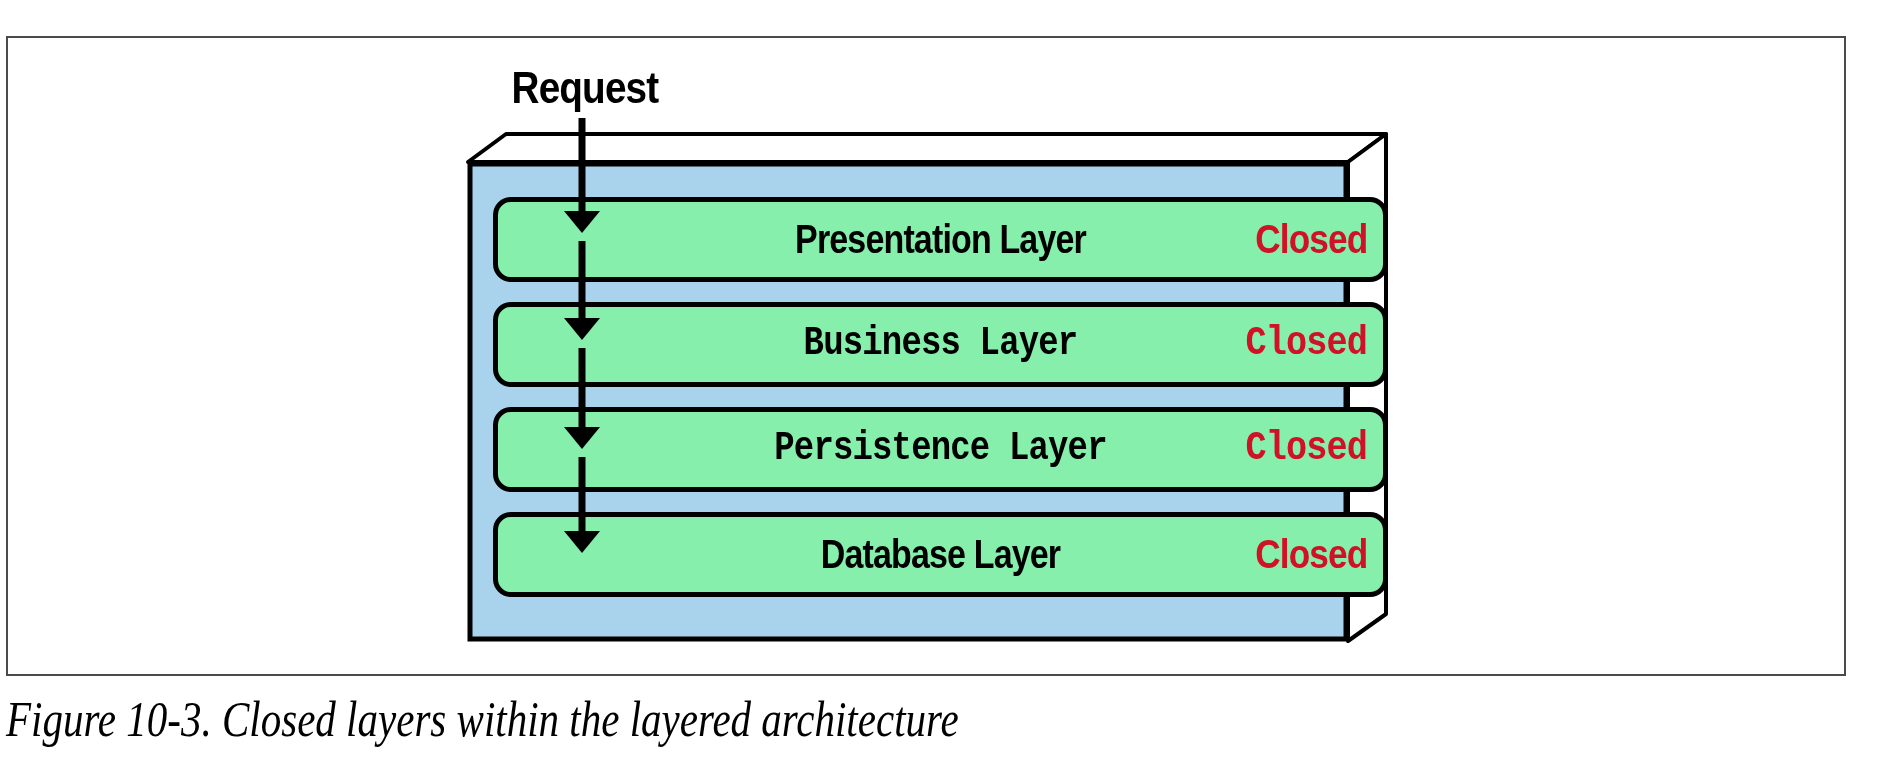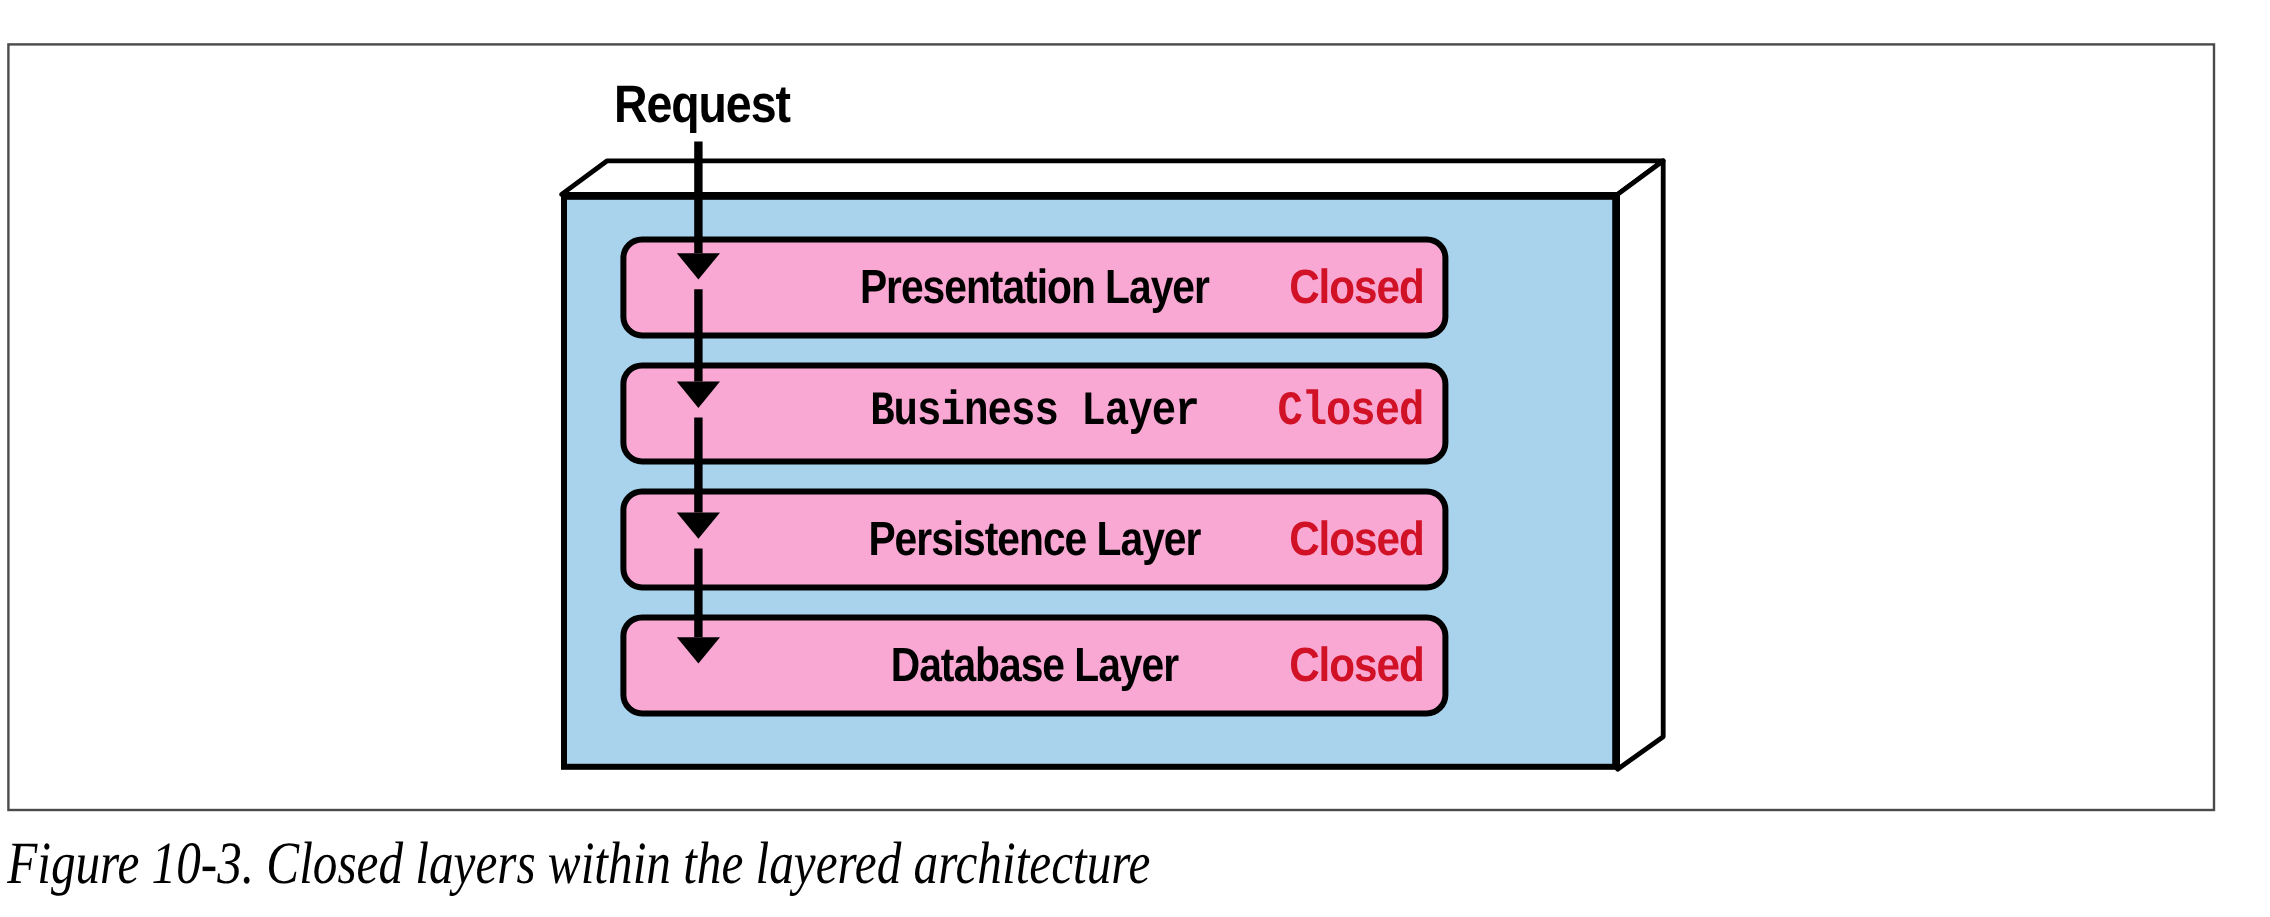--- a/index.html
+++ b/index.html
@@ -52,32 +52,32 @@
     line-height: 1.0;
     z-index: 3;
     transform: scaleX(0.88);
     transform-origin: center top;
     white-space: nowrap;
   }
 
   
   .layer-row {
     position: absolute;
-    left: 517px;
-    width: 690px;
+    left: 493px;
+    width: 895px;
     height: 85px;
     box-sizing: border-box;
-    background: #f9a8d4;
+    background: #86efac;
     border: 5px solid #000;
     border-radius: 18px;
     z-index: 2;
   }
   .layer-row.r0 { top: 197px; }
   .layer-row.r1 { top: 302px; font-family: Liberation Mono, monospace; }
-  .layer-row.r2 { top: 407px; }
+  .layer-row.r2 { top: 407px; font-family: Liberation Mono, monospace; }
   .layer-row.r3 { top: 512px; }
 
   .layer-name {
     position: absolute;
     left: 0;
     right: 0;
     top: 50%;
     text-align: center;
     font-size: 40px;
     font-weight: bold;

